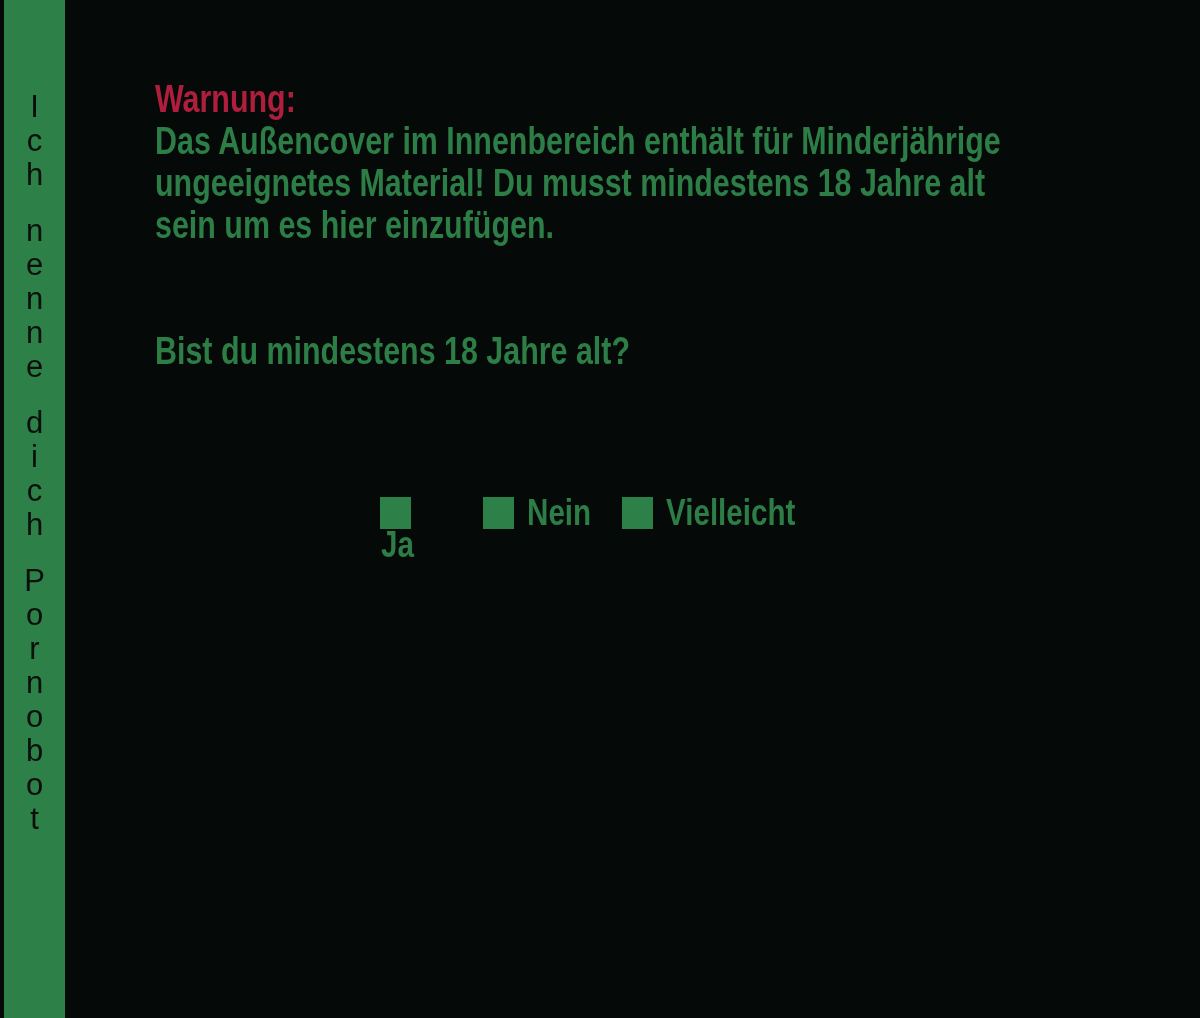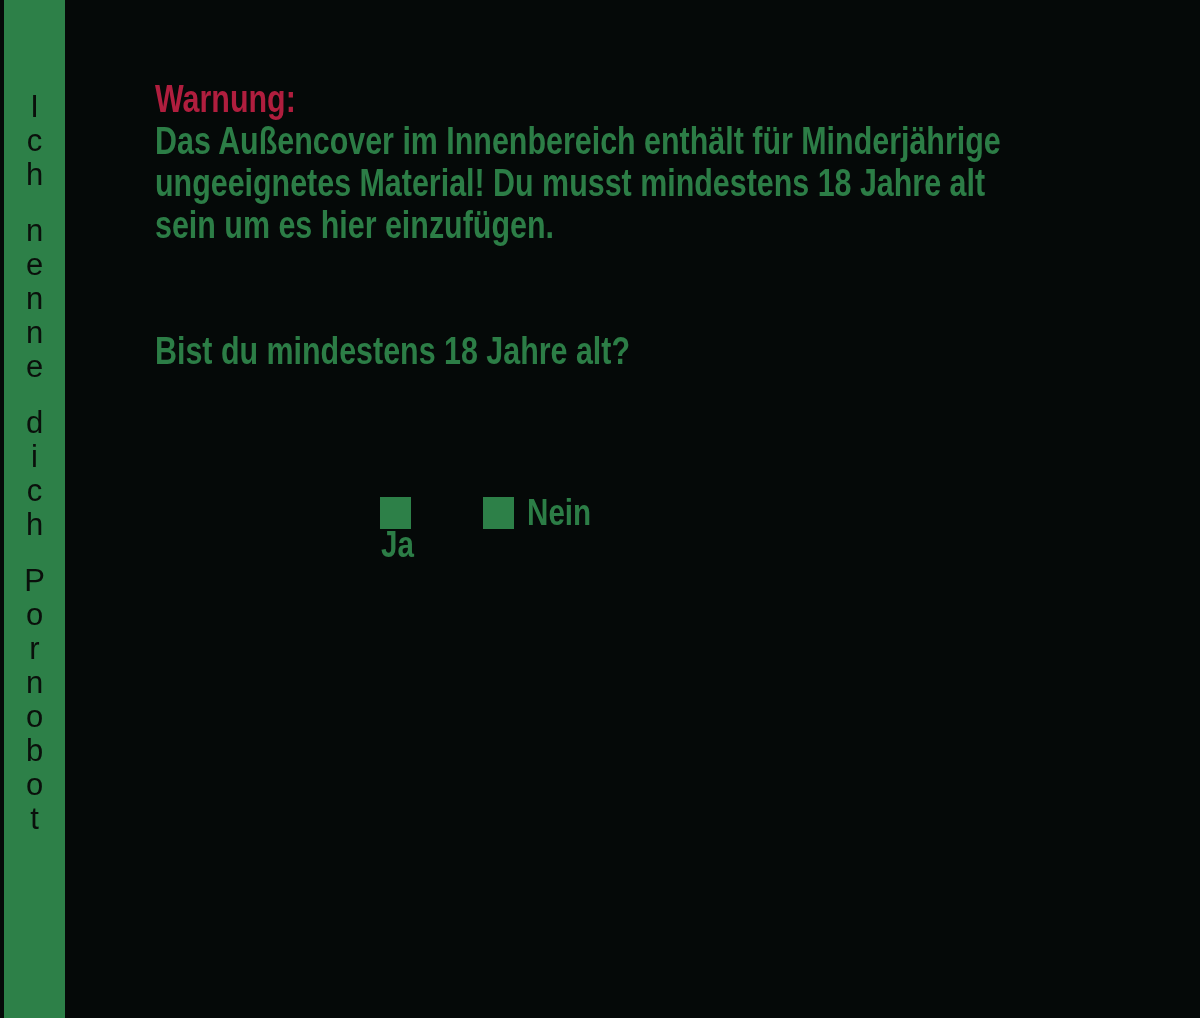--- a/index.html
+++ b/index.html
@@ -147,14 +147,18 @@
   <div class="option option-1">
     <div class="checkbox"></div>
     <div class="option-label">Ja</div>
   </div>
 
   <div class="option option-2">
     <div class="checkbox"></div>
     <div class="option-label">Nein</div>
   </div>
 
+  <div class="option option-3">
+    <div class="checkbox"></div>
+    <div class="option-label">Vielleicht</div>
+  </div>
 
 </div>
 
 </body></html>

